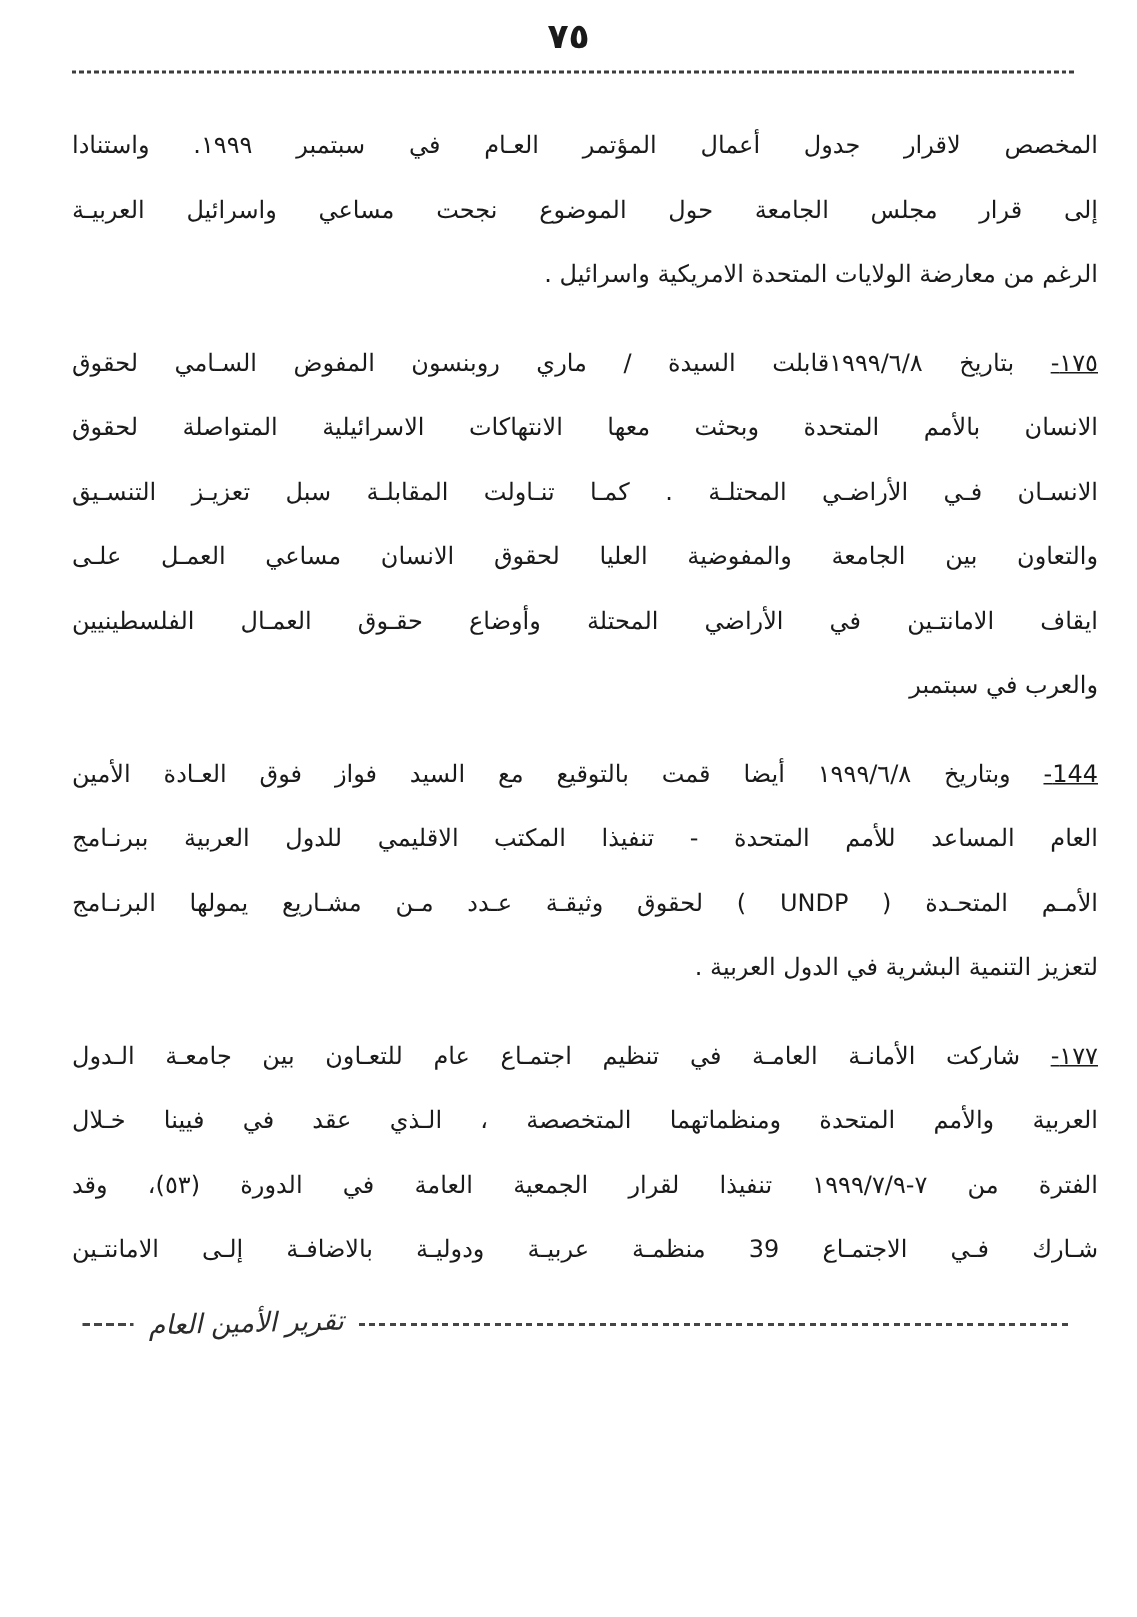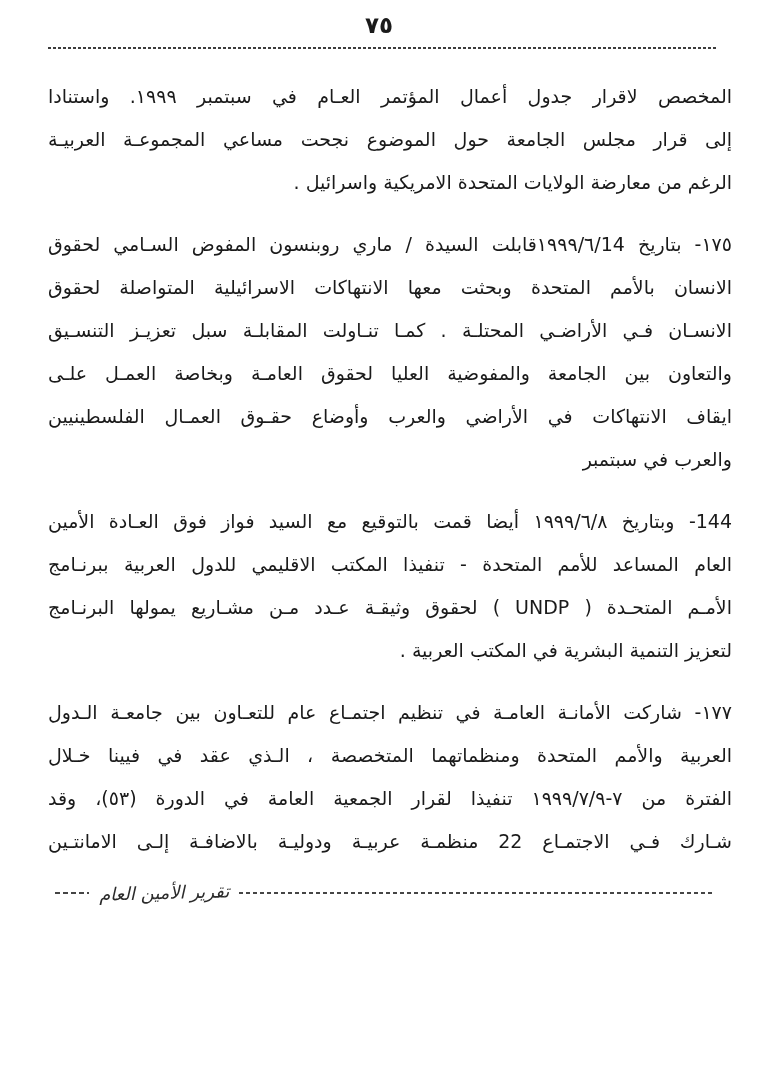--- a/index.html
+++ b/index.html
@@ -25,36 +25,36 @@
     direction: rtl;
   }
   .top-rule {
     height: 2px;
     margin: 9px 41px 0 48px;
     background: repeating-linear-gradient(90deg, #3c3c3c 0 3px, rgba(60,60,60,0) 3px 5px);
   }
   .content {
     direction: rtl;
     margin: 26px 26px 0 48px;
-    font-size: 19px;
+    font-size: 16px;
     line-height: 43px;
   }
   .para { margin: 0 0 14px 0; }
   .para:last-child { margin-bottom: 0; }
   .line {
     white-space: nowrap;
     text-align: justify;
     text-align-last: justify;
     overflow: hidden;
   }
   .line.last {
     text-align: left;
     text-align-last: right;
   }
-  .pnum { white-space: nowrap; }
+  .pnum { white-space: nowrap; text-decoration: underline; }
   .footer {
     direction: ltr;
     display: flex;
     align-items: center;
     margin: 18px 46px 0 55px;
   }
   .footer-dash-short {
     width: 34px;
     height: 2px;
     background: repeating-linear-gradient(90deg, #454545 0 5px, rgba(60,60,60,0) 5px 8px);
@@ -81,48 +81,48 @@
 
   <div class="page-number">٧٥</div>
 
   <div class="top-rule"></div>
 
   <div class="content">
 
     <p class="para">
       </p>
       <div class="line">المخصص لاقرار جدول أعمال المؤتمر العـام في سبتمبر ١٩٩٩. واستنادا</div>
-      <div class="line">إلى قرار مجلس الجامعة حول الموضوع نجحت مساعي المجموعـة العربيـة</div>
+      <div class="line">إلى قرار مجلس الجامعة حول الموضوع نجحت مساعي واسرائيل العربيـة</div>
       <div class="line last">الرغم من معارضة الولايات المتحدة الامريكية واسرائيل .</div>
     <p></p>
 
     <p class="para numbered">
       </p>
-      <div class="line first"><span class="pnum">١٧٥-</span> <span>بتاريخ ١٩٩٩/٦/14قابلت السيدة / ماري روبنسون المفوض السـامي لحقوق</span></div>
+      <div class="line first"><span class="pnum">١٧٥-</span> <span>بتاريخ ١٩٩٩/٦/٨قابلت السيدة / ماري روبنسون المفوض السـامي لحقوق</span></div>
       <div class="line">الانسان بالأمم المتحدة وبحثت معها الانتهاكات الاسرائيلية المتواصلة لحقوق</div>
       <div class="line">الانسـان فـي الأراضـي المحتلـة . كمـا تنـاولت المقابلـة سبل تعزيـز التنسـيق</div>
-      <div class="line">والتعاون بين الجامعة والمفوضية العليا لحقوق العامـة وبخاصة العمـل علـى</div>
-      <div class="line">ايقاف الانتهاكات في الأراضي والعرب وأوضاع حقـوق العمـال الفلسطينيين</div>
+      <div class="line">والتعاون بين الجامعة والمفوضية العليا لحقوق الانسان مساعي العمـل علـى</div>
+      <div class="line">ايقاف الامانتـين في الأراضي المحتلة وأوضاع حقـوق العمـال الفلسطينيين</div>
       <div class="line last">والعرب في سبتمبر</div>
     <p></p>
 
     <p class="para numbered">
       </p>
       <div class="line first"><span class="pnum">144-</span> <span>وبتاريخ ١٩٩٩/٦/٨ أيضا قمت بالتوقيع مع السيد فواز فوق العـادة الأمين</span></div>
       <div class="line">العام المساعد للأمم المتحدة - تنفيذا المكتب الاقليمي للدول العربية ببرنـامج</div>
       <div class="line">الأمـم المتحـدة ( UNDP ) لحقوق وثيقـة عـدد مـن مشـاريع يمولها البرنـامج</div>
-      <div class="line last">لتعزيز التنمية البشرية في المكتب العربية .</div>
+      <div class="line last">لتعزيز التنمية البشرية في الدول العربية .</div>
     <p></p>
 
     <p class="para numbered">
       </p>
       <div class="line first"><span class="pnum">١٧٧-</span> <span>شاركت الأمانـة العامـة في تنظيم اجتمـاع عام للتعـاون بين جامعـة الـدول</span></div>
       <div class="line">العربية والأمم المتحدة ومنظماتهما المتخصصة ، الـذي عقد في فيينا خـلال</div>
       <div class="line">الفترة من ٧-١٩٩٩/٧/٩ تنفيذا لقرار الجمعية العامة في الدورة (٥٣)، وقد</div>
-      <div class="line">شـارك فـي الاجتمـاع 22 منظمـة عربيـة ودوليـة بالاضافـة إلـى الامانتـين</div>
+      <div class="line">شـارك فـي الاجتمـاع 39 منظمـة عربيـة ودوليـة بالاضافـة إلـى الامانتـين</div>
     <p></p>
 
   </div>
 
   <div class="footer">
     <div class="footer-dash-short"></div>
     <div class="footer-annotation">تقرير الأمين العام</div>
     <div class="footer-dash-long"></div>
   </div>
 

